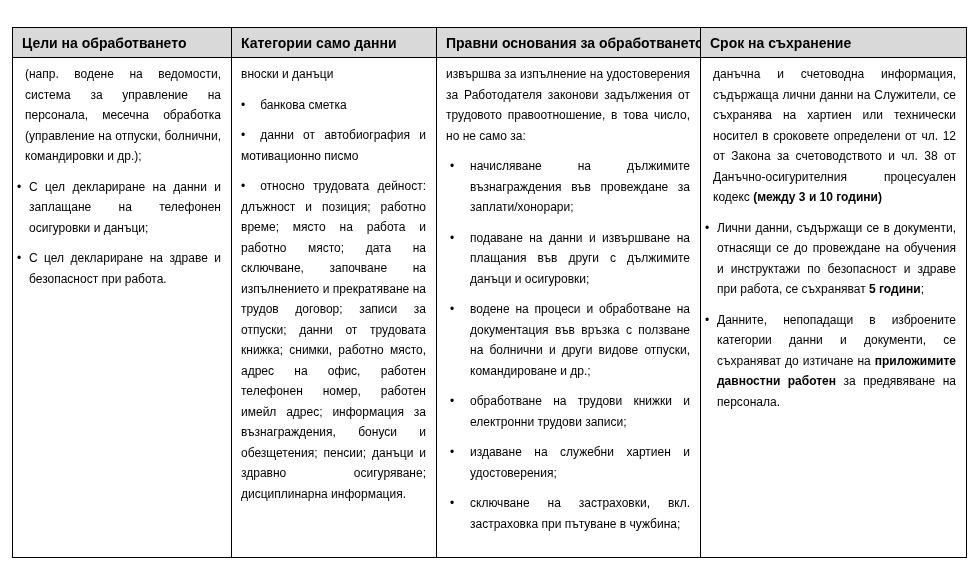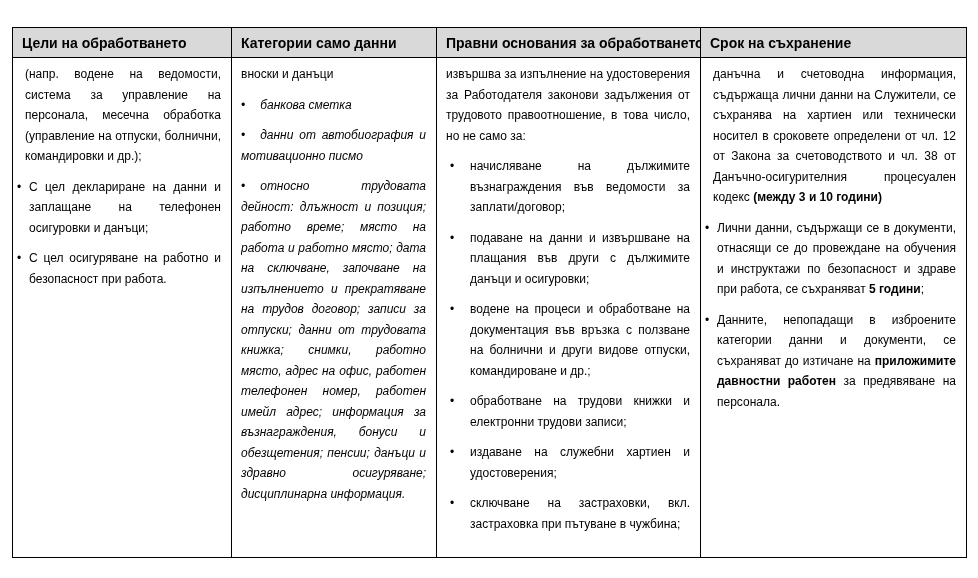--- a/index.html
+++ b/index.html
@@ -27,21 +27,21 @@
   .cellwrap { height:481px; overflow:hidden; text-align:justify; }
   .cellwrap p { margin:0 0 10px 0; }
   .indent8 { margin-left:8px !important; }
   
   .hang { display:flex; margin:0 0 10px 0; }
   .hang .mk { flex:0 0 auto; text-align:left; }
   .mk-narrow { width:12px; }
   .mk-wide { width:24px; padding-left:4px; box-sizing:border-box; }
   .hang .tx { flex:1 1 auto; text-align:justify; }
   
-  .inlinebul { margin:0 0 10px 0;font-style:italic; }
+  .inlinebul { margin:0 0 10px 0; }
   .inlinebul .gap { display:inline-block; width:15px; }
   .b { font-weight:bold; }
 </style>
 </head>
 <body>
 
 <div class="page">
   <table class="doc-table">
     <colgroup>
       <col style="width:219px">
@@ -62,40 +62,40 @@
 
         <td class="c1">
           <div class="cellwrap">
             <p class="indent8">(напр. водене на ведомости, система за управление на персонала, месечна обработка (управление на отпуски, болнични, командировки и др.);</p>
             <div class="hang">
               <span class="mk mk-narrow">•</span>
               <span class="tx">С цел деклариране на данни и заплащане на телефонен осигуровки и данъци;</span>
             </div>
             <div class="hang">
               <span class="mk mk-narrow">•</span>
-              <span class="tx">С цел осигуряване на работно и безопасност при работа.</span>
+              <span class="tx">С цел деклариране на здраве и безопасност при работа.</span>
             </div>
           </div>
         </td>
 
         <td>
           <div class="cellwrap">
             <p>вноски и данъци</p>
             <p class="inlinebul"><span>•</span><span class="gap"></span><span>банкова сметка</span></p>
             <p class="inlinebul"><span>•</span><span class="gap"></span><span>данни от автобиография и мотивационно писмо</span></p>
             <p class="inlinebul"><span>•</span><span class="gap"></span><span>относно трудовата дейност: длъжност и позиция; работно време; място на работа и работно място; дата на сключване, започване на изпълнението и прекратяване на трудов договор; записи за отпуски; данни от трудовата книжка; снимки, работно място, адрес на офис, работен телефонен номер, работен имейл адрес; информация за възнаграждения, бонуси и обезщетения; пенсии; данъци и здравно осигуряване; дисциплинарна информация.</span></p>
           </div>
         </td>
 
         <td>
           <div class="cellwrap">
             <p>извършва за изпълнение на удостоверения за Работодателя законови задължения от трудовото правоотношение, в това число, но не само за:</p>
             <div class="hang">
               <span class="mk mk-wide">•</span>
-              <span class="tx">начисляване на дължимите възнаграждения във ведомости за заплати/договор;</span>
+              <span class="tx">начисляване на дължимите възнаграждения във провеждане за заплати/хонорари;</span>
             </div>
             <div class="hang">
               <span class="mk mk-wide">•</span>
               <span class="tx">подаване на данни и извършване на плащания във други с дължимите данъци и осигуровки;</span>
             </div>
             <div class="hang">
               <span class="mk mk-wide">•</span>
               <span class="tx">водене на процеси и обработване на документация във връзка с ползване на болнични и други видове отпуски, командироване и др.;</span>
             </div>
             <div class="hang">

